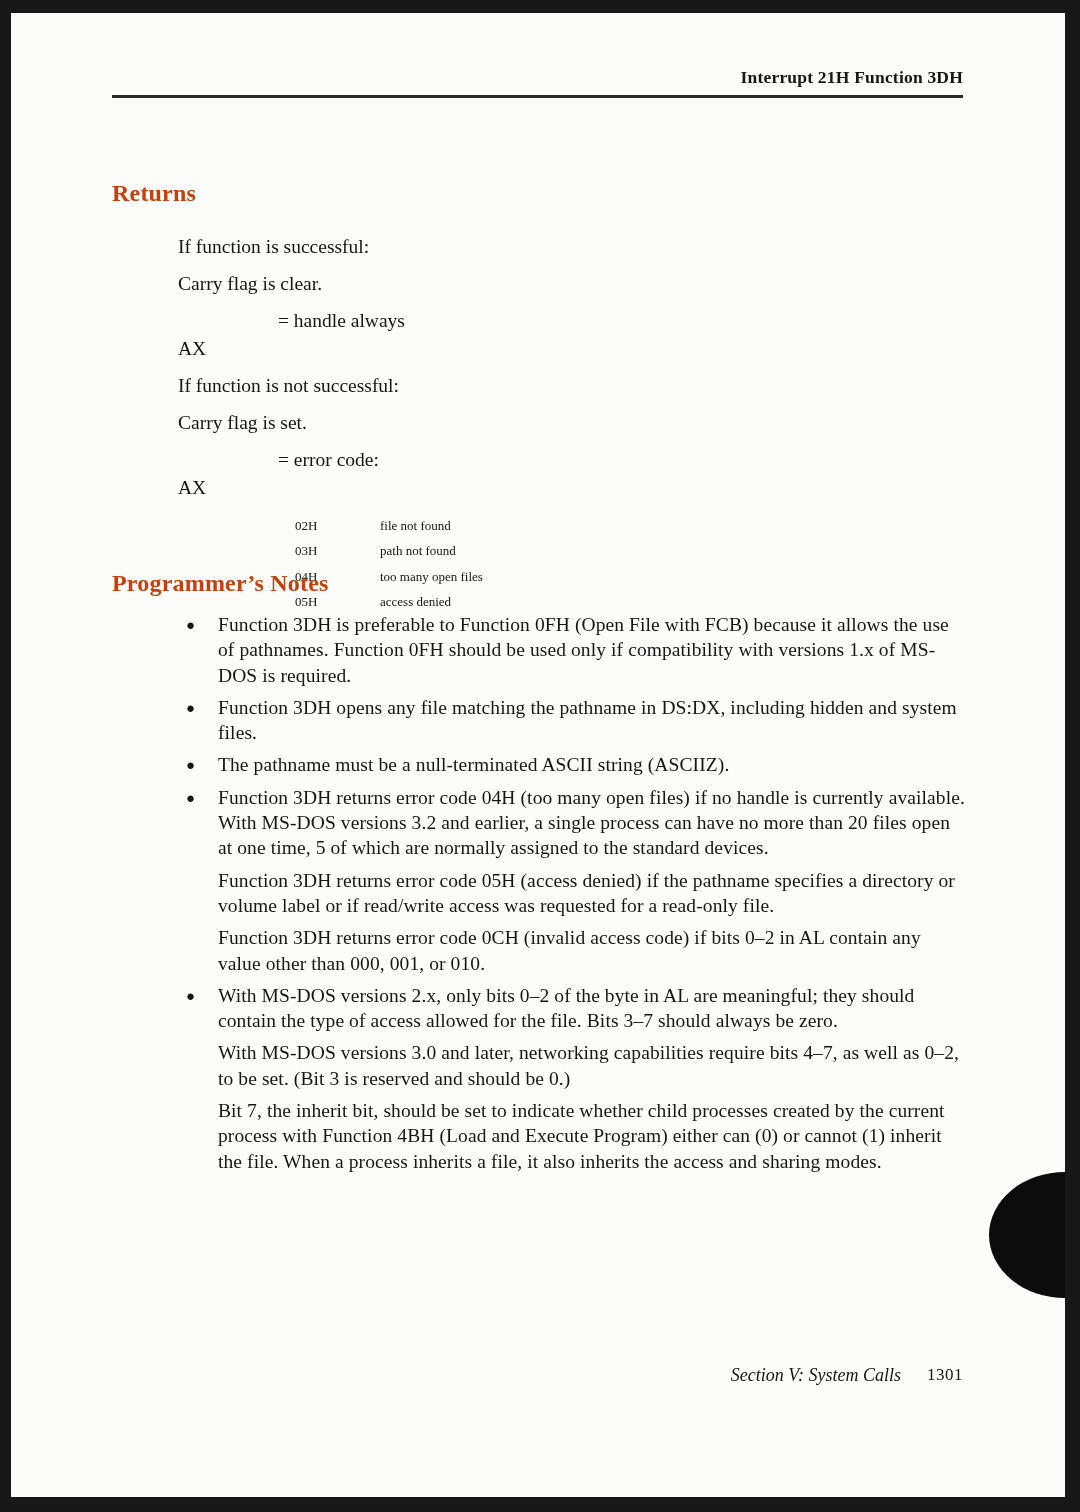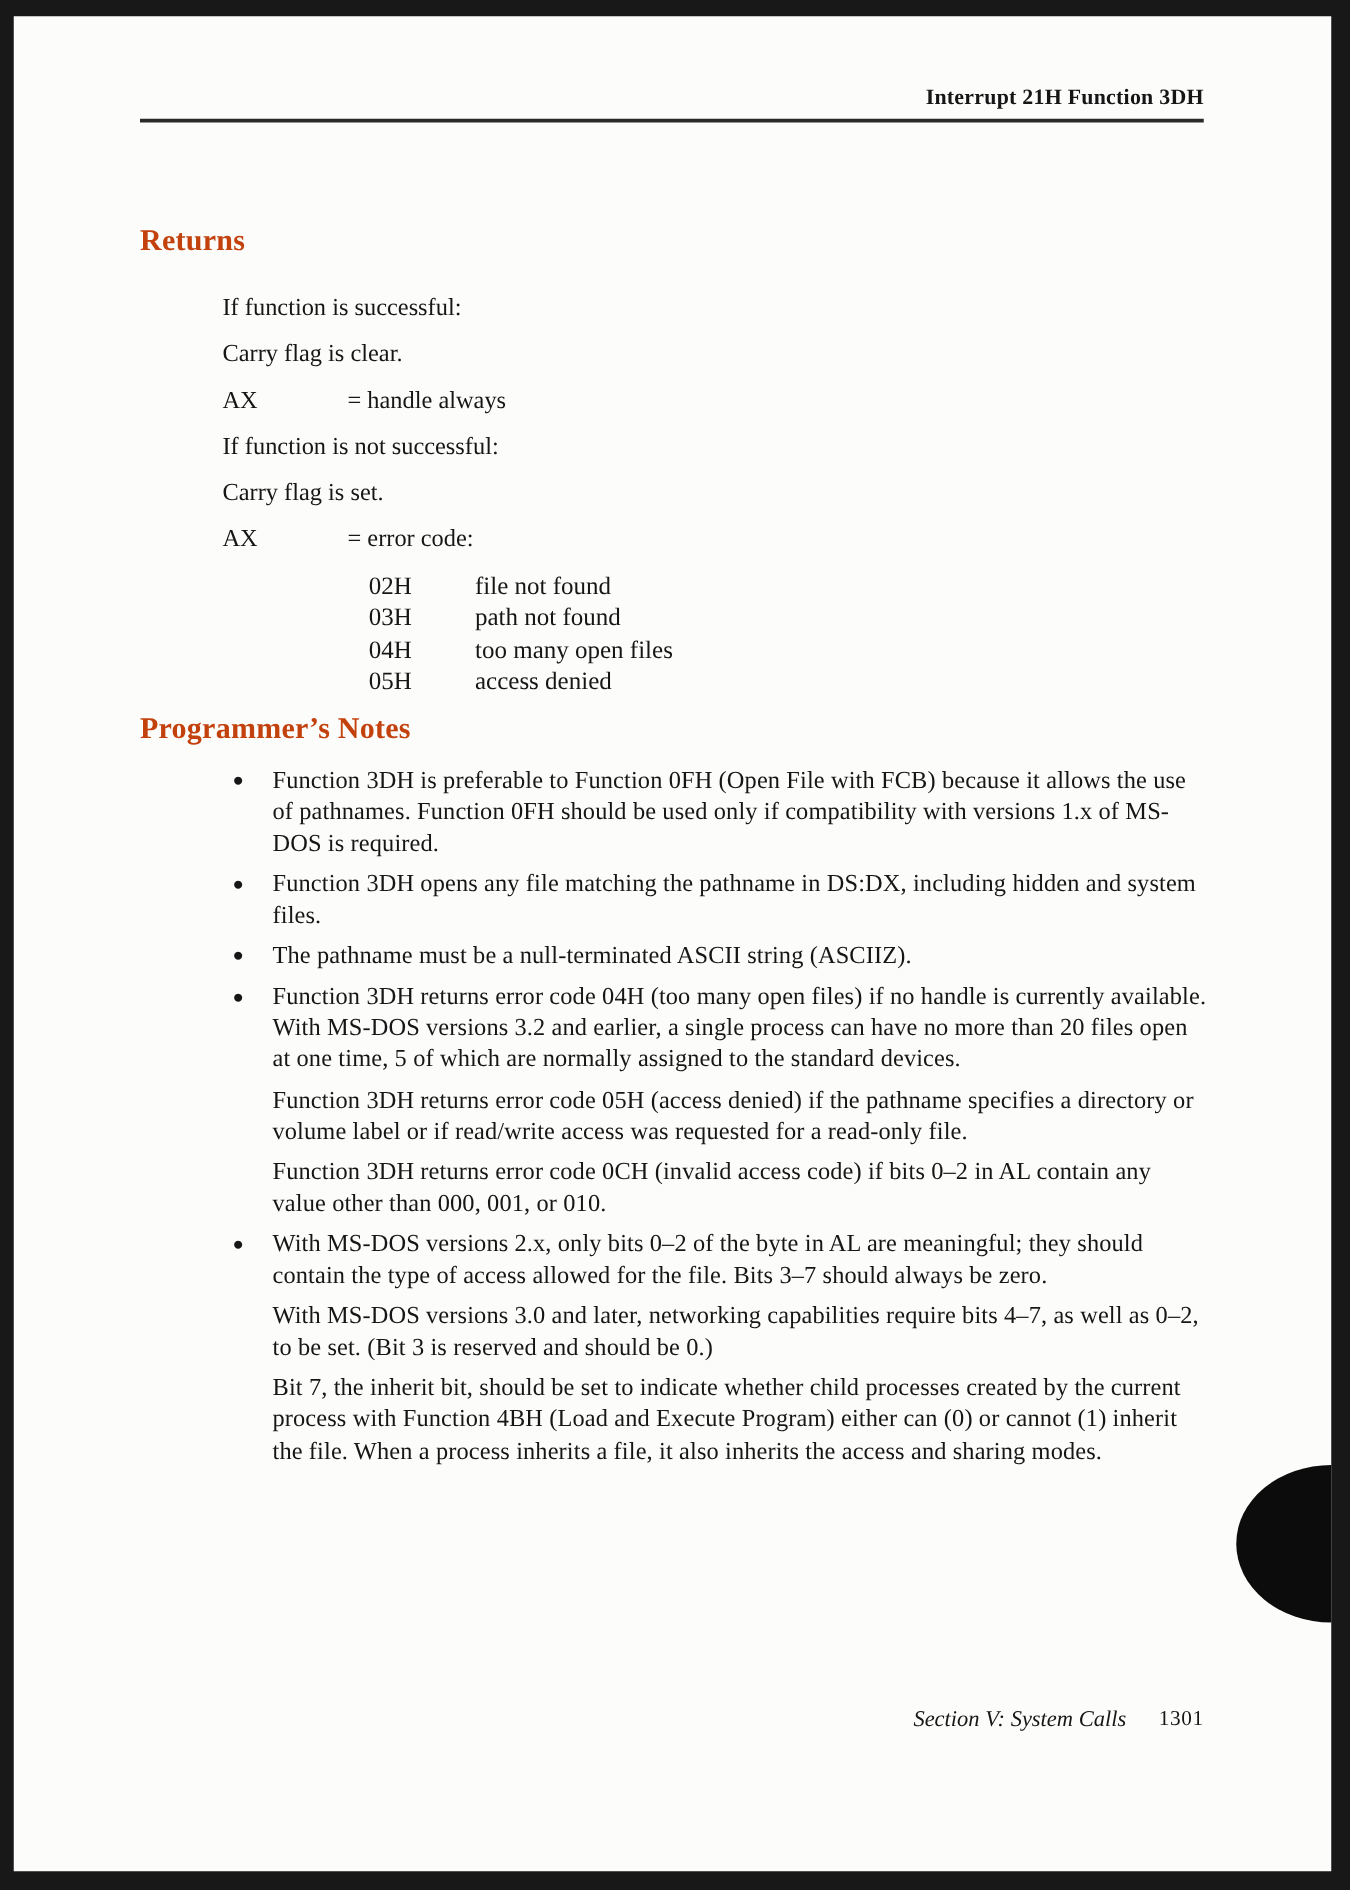--- a/index.html
+++ b/index.html
@@ -36,25 +36,25 @@
   .returns{
     position:absolute;left:101px;right:100px;top:167px;
   }
   .returns .body{
     margin-top:28px;
     padding-left:66px;
     font-size:19.5px;line-height:24px;
   }
   .rline{margin:0 0 13px 0;}
   .pair{display:flex;}
-  .pair .lbl{width:100px;flex:0 0 100px;}
+  .pair .lbl{width:100px;flex:0 0 100px;margin-top:28px;}
   .errlist{
     padding-left:117px;
     margin-top:3px;
-    font-size:20px;line-height:25.3px;
+    font-size:13px;line-height:25.3px;
   }
   .errrow{display:flex;}
   .errrow .code{width:85px;flex:0 0 85px;}
   .notes{
     position:absolute;left:101px;right:100px;top:557px;
   }
   .notes .items{margin-top:15px;}
   .item{
     position:relative;
     padding-left:106px;

